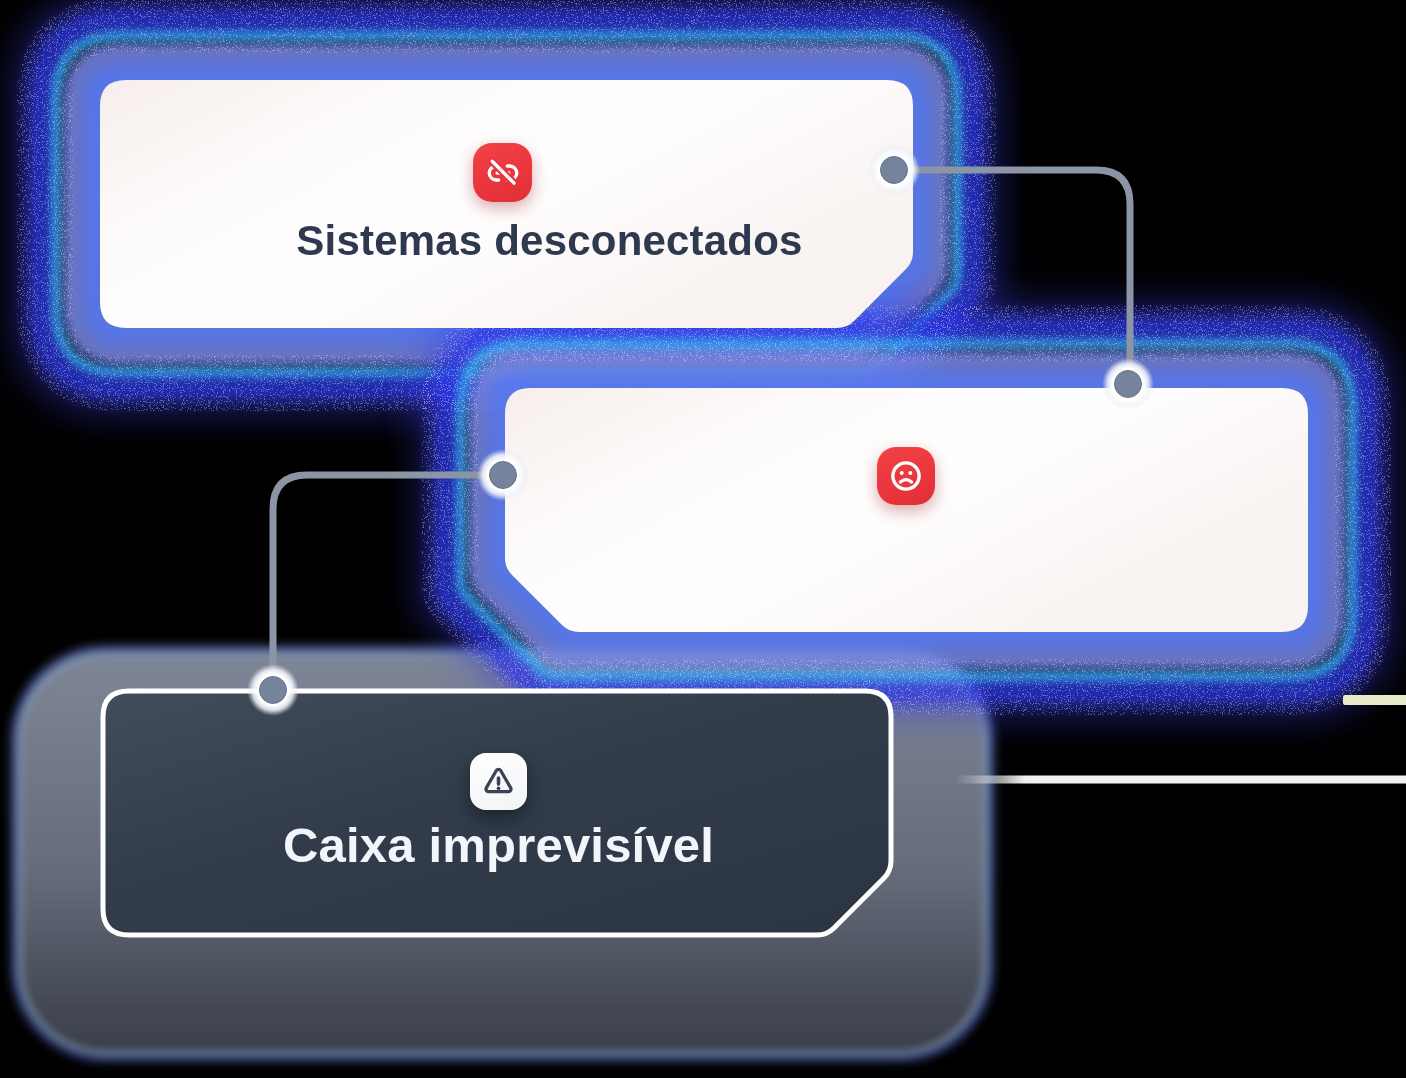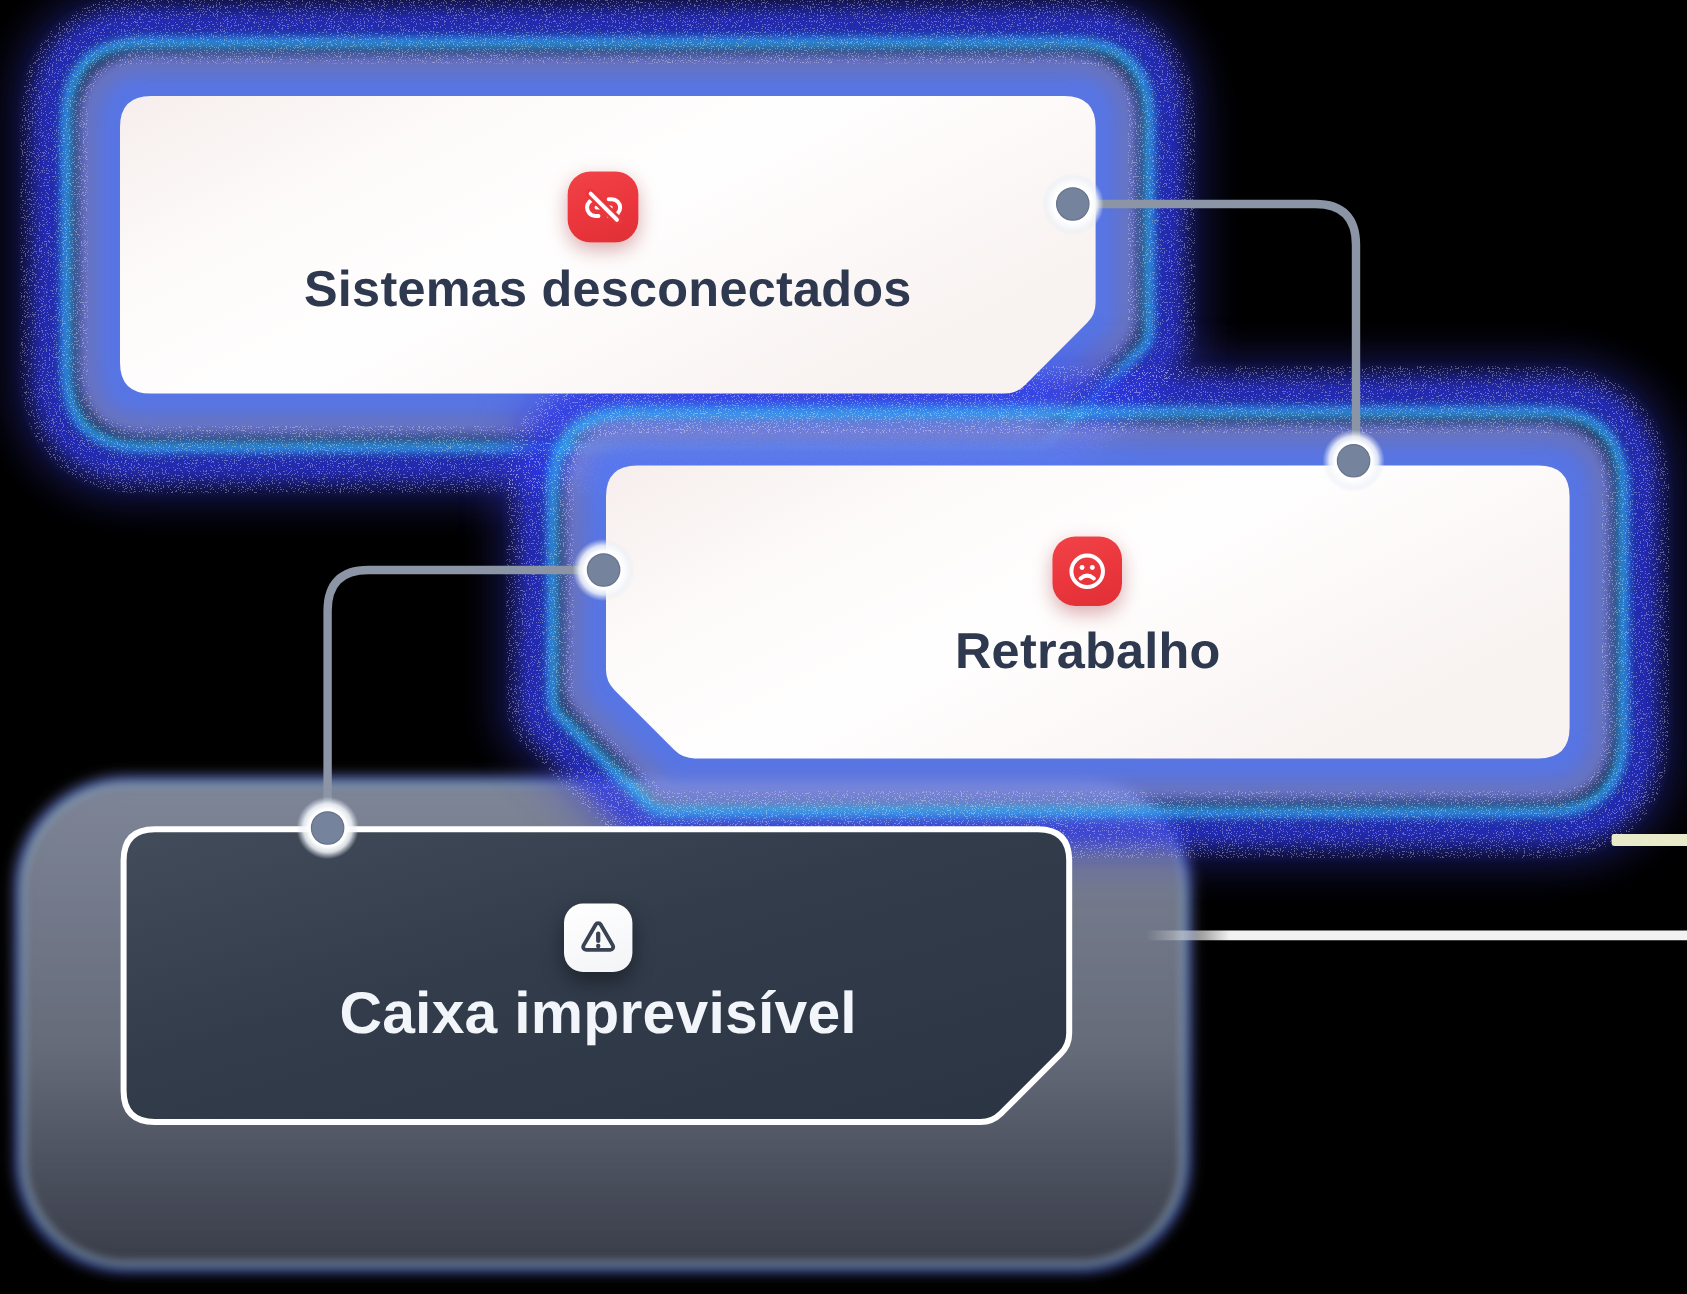--- a/index.html
+++ b/index.html
@@ -2,21 +2,21 @@
 <html><head>
 <meta charset="utf-8">
 <style>
   html,body{margin:0;padding:0;background:#000;}
   .stage{position:relative;width:1406px;height:1078px;background:#000;overflow:hidden;
          font-family:"Liberation Sans","DejaVu Sans",sans-serif;}
   .stage svg.scene{position:absolute;left:0;top:0;}
   .card-label{position:absolute;text-align:center;font-weight:700;letter-spacing:.2px;pointer-events:none;}
   .label-light{color:#2e3950;font-size:42px;line-height:48px;}
   .label-dark{color:#f2f5f9;font-size:49px;line-height:46px;}
-  .lbl-1{left:100px;top:217px;width:813px;}
+  .lbl-1{left:100px;top:217px;width:813px;padding-left:43px;}
   .lbl-2{left:505px;top:519px;width:803px;}
   .lbl-3{left:100px;top:822px;width:797px;}
   .icon-tile{position:absolute;display:flex;align-items:center;justify-content:center;}
   .tile-red{background:linear-gradient(160deg,#f14348 0%,#ea363c 55%,#e02f36 100%);
             border-radius:19px;box-shadow:0 6px 16px rgba(150,20,30,.35);}
   .tile-1{left:473px;top:143px;width:59px;height:59px;}
   .tile-2{left:877px;top:447px;width:58px;height:58px;}
   .tile-3{left:470px;top:753px;width:57px;height:57px;background:linear-gradient(160deg,#ffffff,#f3f4f7);
           border-radius:16px;box-shadow:0 8px 18px rgba(0,0,0,.4);}
   .icon-tile svg{display:block;}
@@ -127,21 +127,20 @@
     <circle cx="503" cy="475" r="26" fill="url(#halo)"></circle>
     <circle cx="503" cy="475" r="13.5" fill="#76839c" stroke="#67748c" stroke-width="1"></circle>
   </g>
 <g>
     <circle cx="273" cy="690" r="26" fill="url(#halo)"></circle>
     <circle cx="273" cy="690" r="13.5" fill="#76839c" stroke="#67748c" stroke-width="1"></circle>
   </g>
 </svg>
 
   <div class="card-label label-light lbl-1">Sistemas desconectados</div>
-  <div class="card-label label-light lbl-2">Retrabalho</div>
   <div class="card-label label-dark lbl-3">Caixa imprevisível</div>
 
   <div class="icon-tile tile-red tile-1">
     <svg width="38" height="38" viewBox="0 0 24 24" fill="none">
       <g stroke="#ffffff" stroke-width="2.1" stroke-linecap="round">
         <path d="M9.3 7.6H7.7a4.4 4.4 0 0 0 0 8.8h1.6"></path>
         <path d="M14.7 7.6h1.6a4.4 4.4 0 0 1 0 8.8h-1.6"></path>
         <path d="M8.3 12h2.1"></path>
           <path d="M13.6 12h2.1"></path>
       </g>

